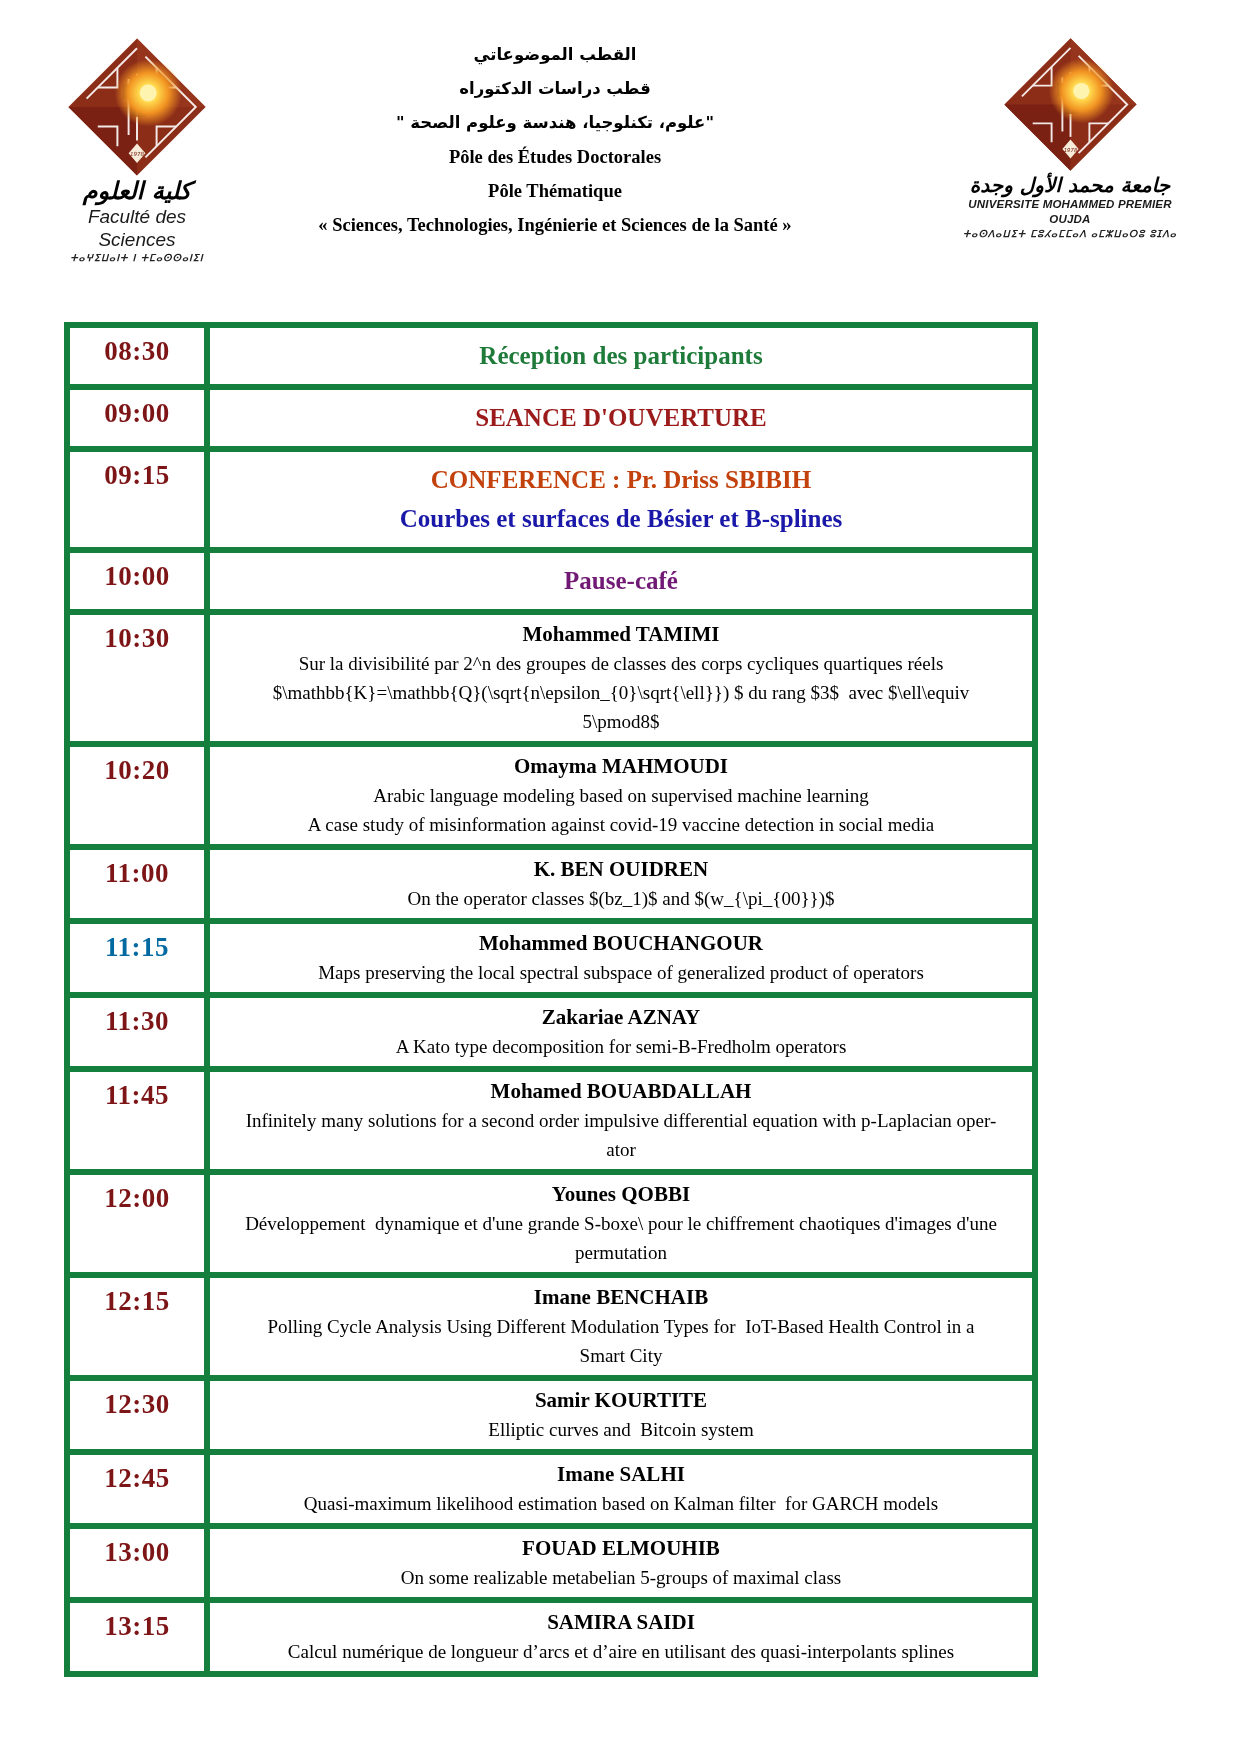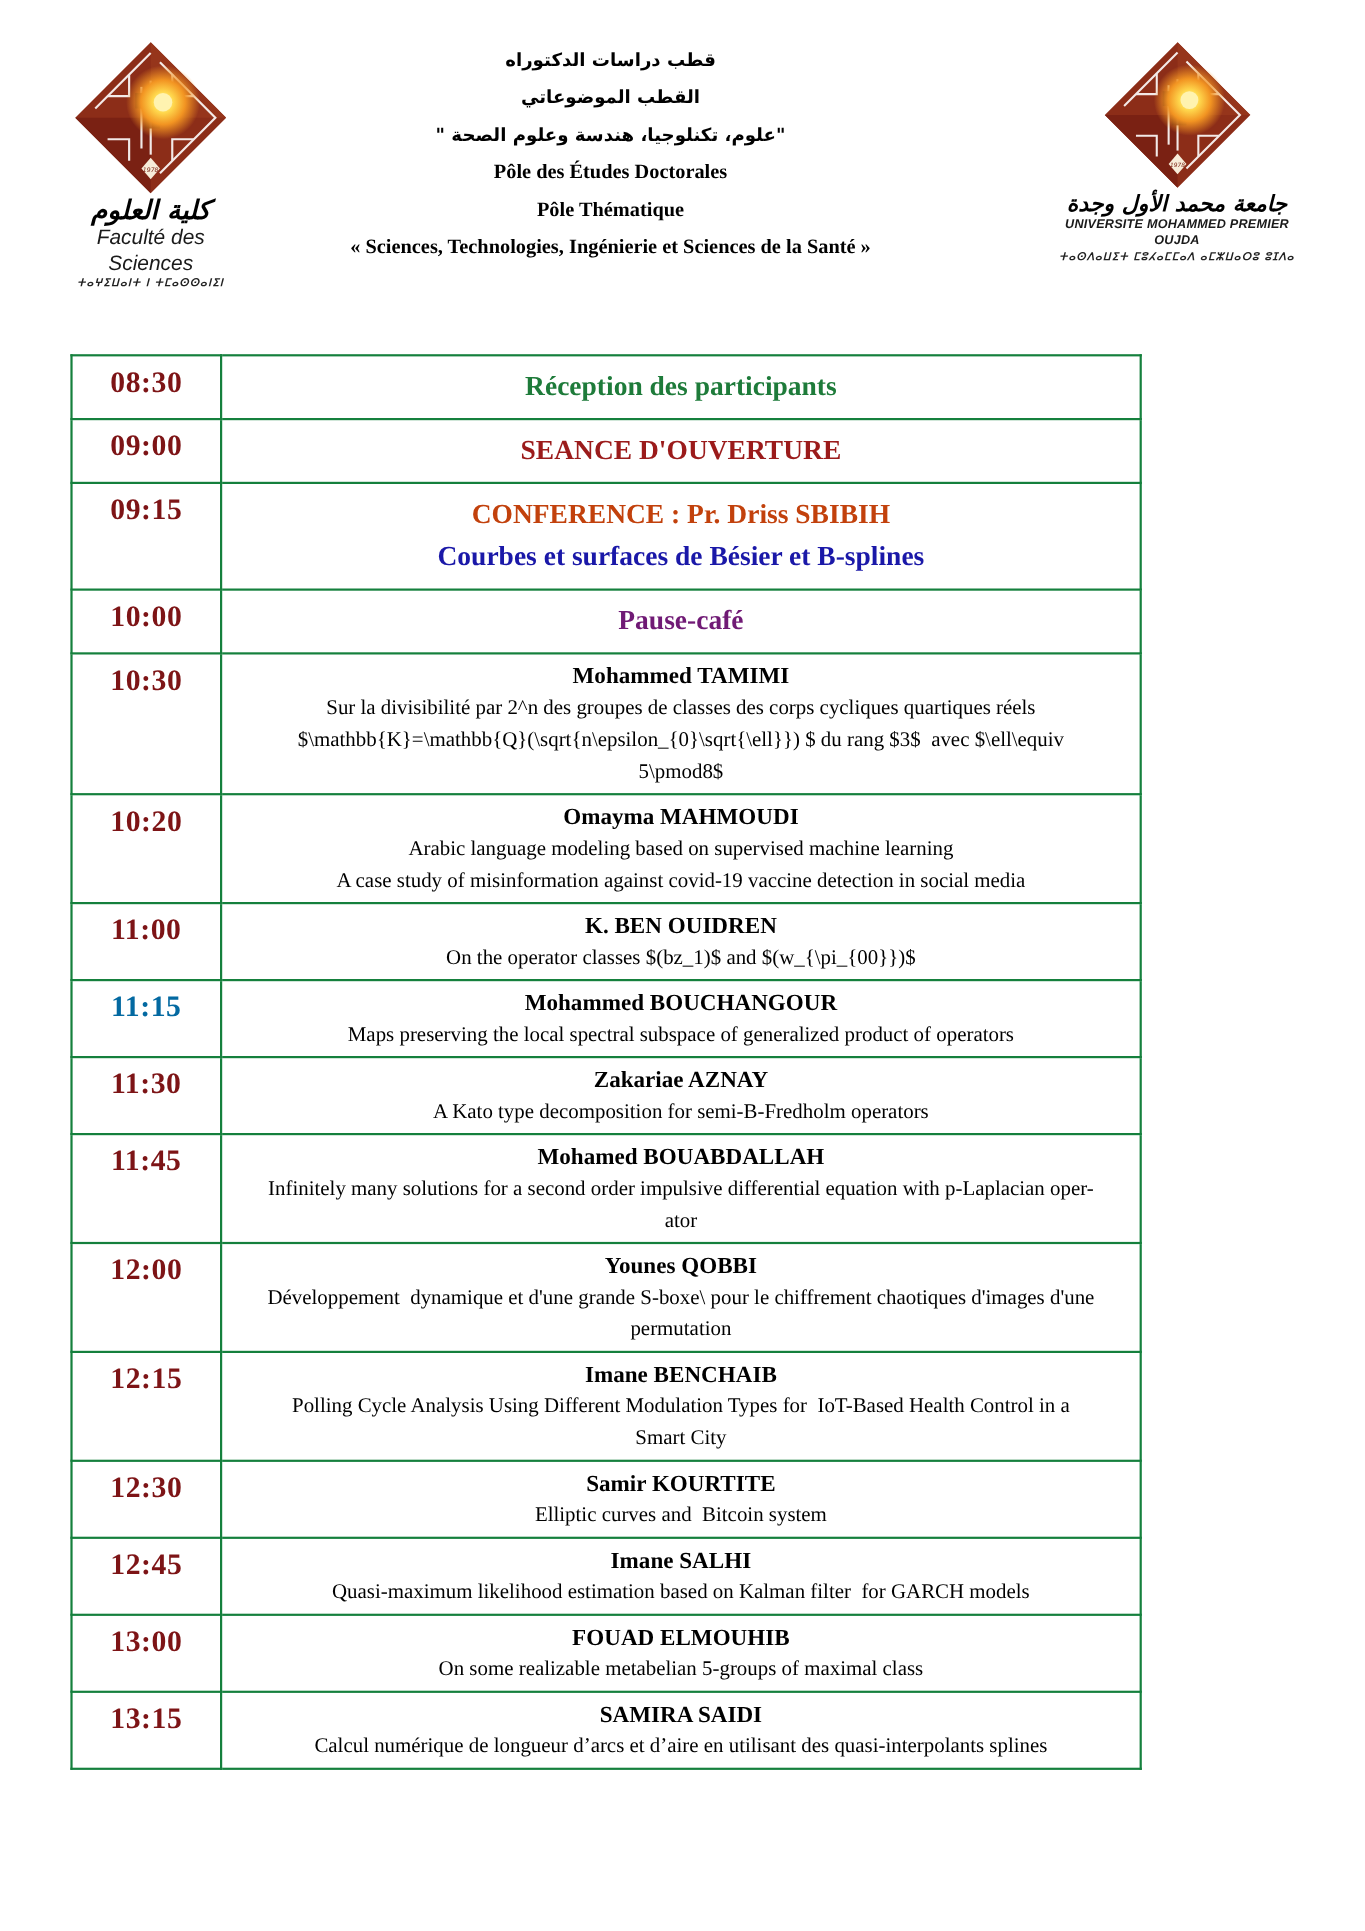--- a/index.html
+++ b/index.html
@@ -28,21 +28,21 @@
   
   .page-title{
     width:974px;margin:55px 0 0 64px;text-align:center;
     font-size:46px;font-weight:bold;letter-spacing:1px;line-height:50px;
   }
 
   
   table.program{
     margin:57px 0 0 64px;width:974px;border-collapse:collapse;table-layout:fixed;
   }
-  table.program td{border:2px solid #15803d;}
+  table.program td{border:6px solid #15803d;}
   td.time-cell{
     width:132px;text-align:center;vertical-align:top;
     font-weight:bold;font-size:27px;padding-top:8px;letter-spacing:.5px;
   }
   td.content-cell{text-align:center;vertical-align:middle;padding:5px 6px;}
   .session-title{font-weight:bold;font-size:25px;line-height:32px;margin:7px 0;}
   .speaker{font-weight:bold;font-size:21px;line-height:29px;}
   .desc{font-size:19px;line-height:29px;white-space:pre-wrap;}
 </style>
 </head>
@@ -84,22 +84,22 @@
         <circle cx="58" cy="40" r="6" fill="#fff3b0"></circle>
         <polygon points="50,76 56,83 50,90 44,83" fill="#f7ecd9"></polygon>
         <text x="50" y="85" font-size="4" text-anchor="middle" fill="#7a2113" font-family="DejaVu Sans, sans-serif">1978</text>
       </svg>
       <div class="ar-name">كلية العلوم</div>
       <div class="lat-name">Faculté des Sciences</div>
       <div class="tif-name">ⵜⴰⵖⵉⵡⴰⵏⵜ ⵏ ⵜⵎⴰⵙⵙⴰⵏⵉⵏ</div>
     </div>
 
     <div class="center-block">
+      <div class="ar">القطب الموضوعاتي</div>
       <div class="ar">قطب دراسات الدكتوراه</div>
-      <div class="ar">القطب الموضوعاتي</div>
       <div class="ar">"علوم، تكنلوجيا، هندسة وعلوم الصحة "</div>
       <div class="fr">Pôle des Études Doctorales</div>
       <div class="fr">Pôle Thématique</div>
       <div class="fr">« Sciences, Technologies, Ingénierie et Sciences de la Santé »</div>
     </div>
 
     <div class="logo-block right">
       <svg class="logo-svg" width="135" height="137" viewBox="0 0 100 100">
         <defs>
           <radialGradient id="sunB" cx="0.5" cy="0.5" r="0.5">

